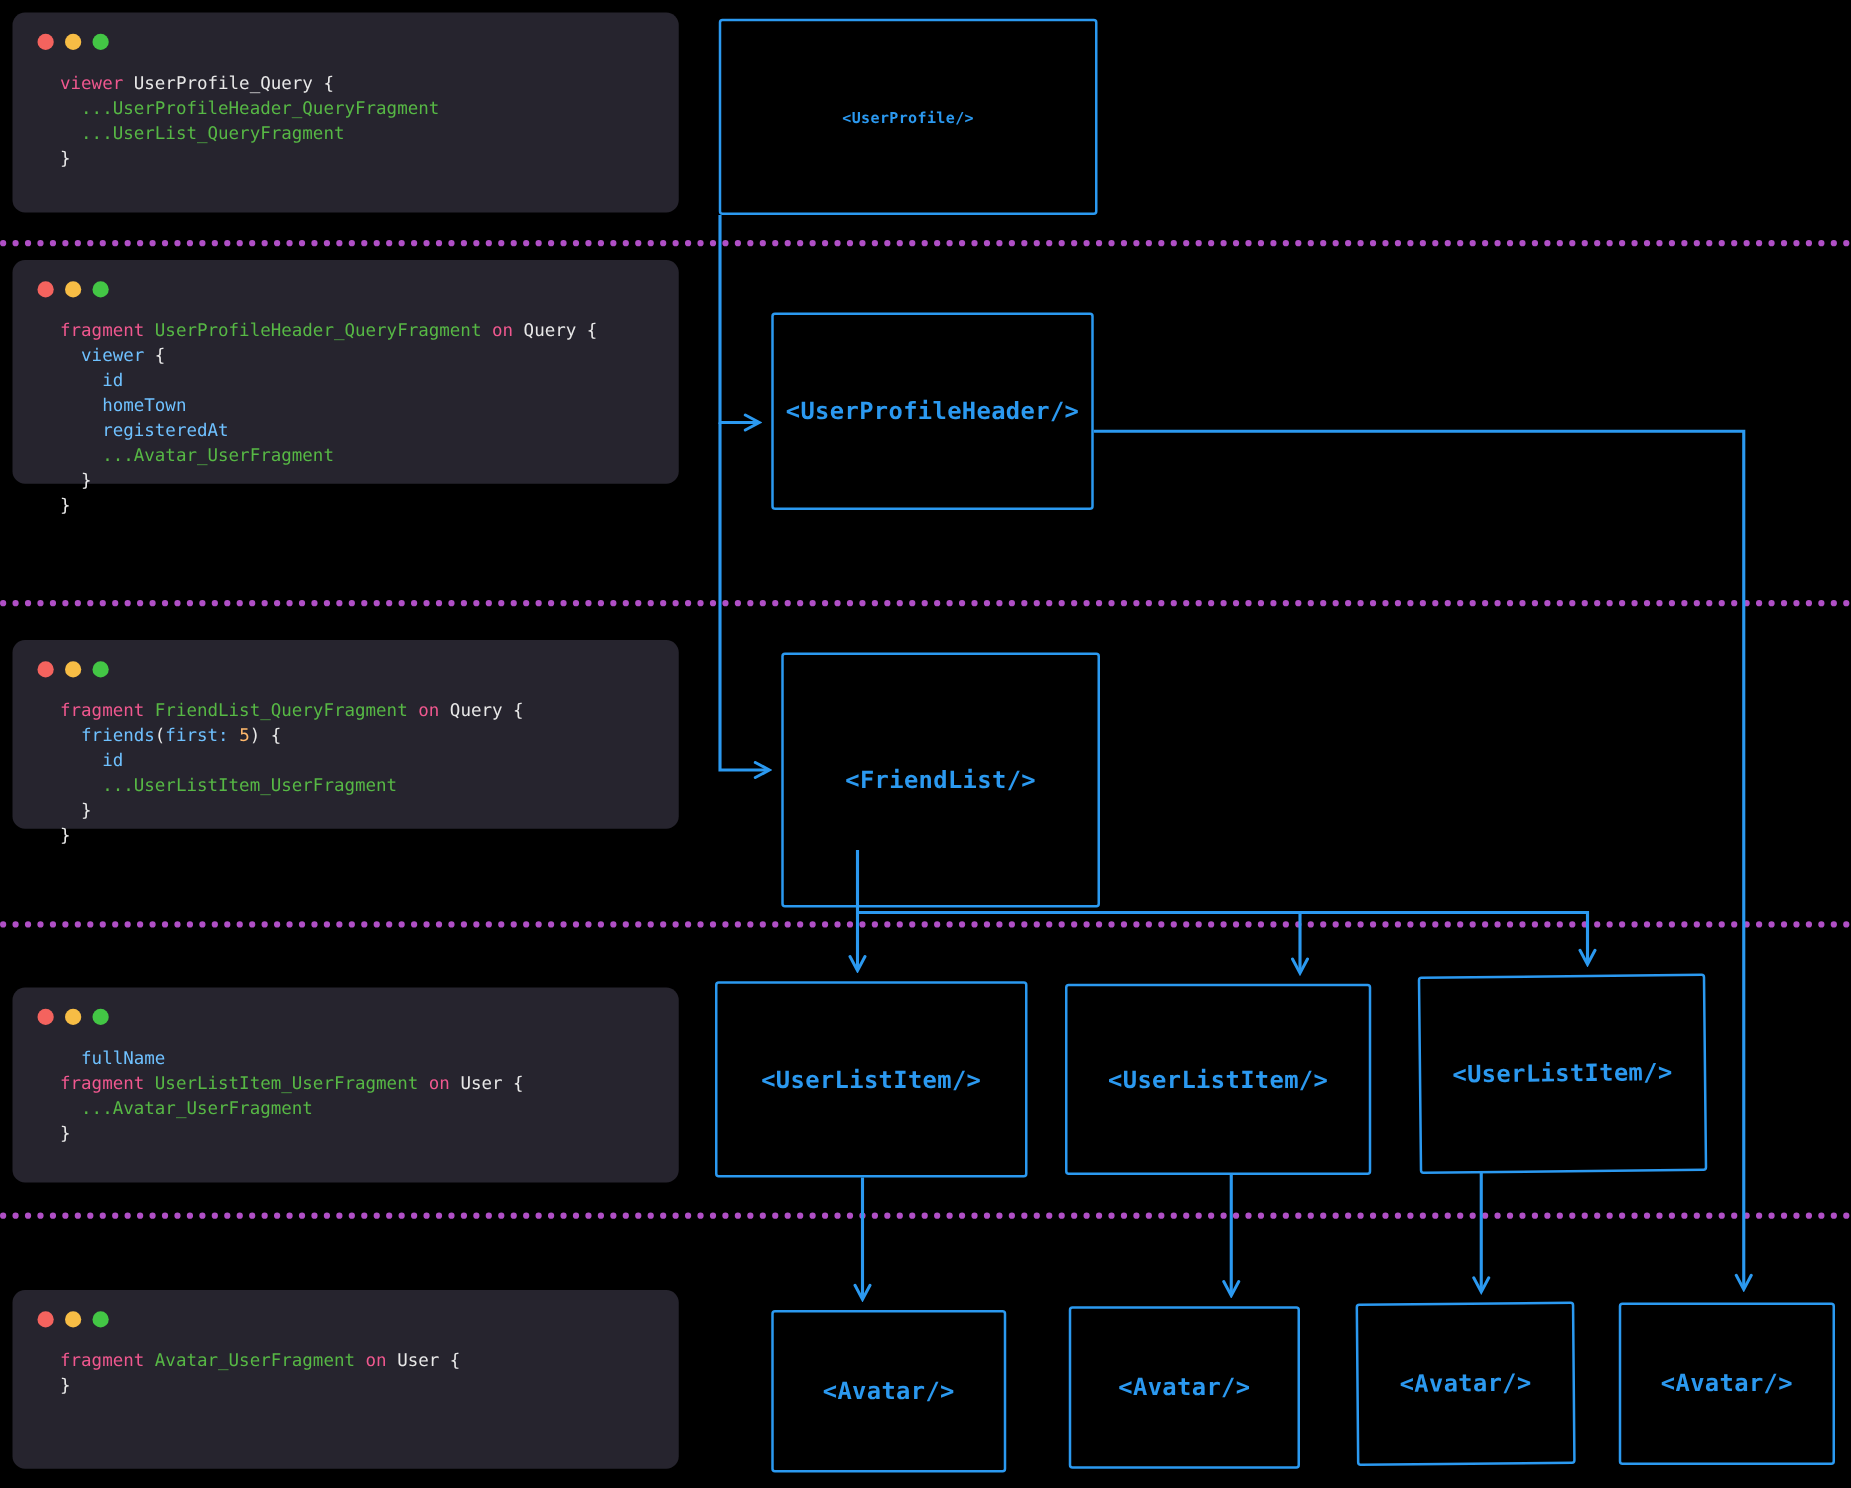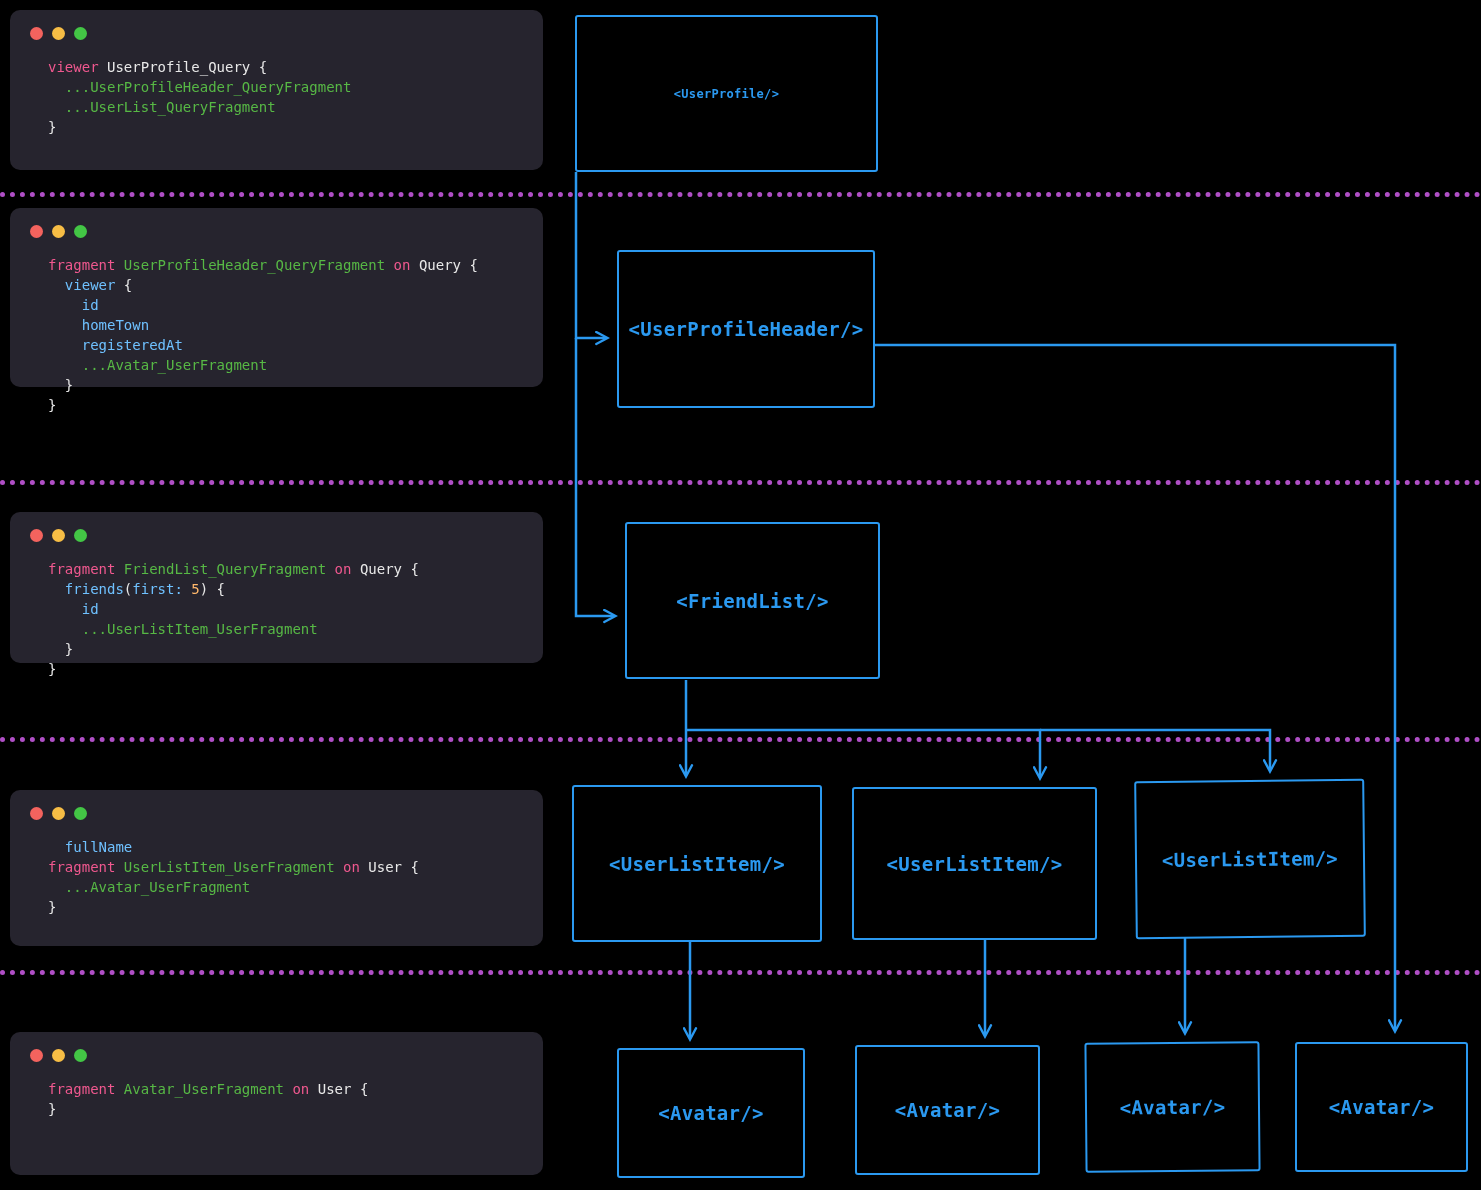--- a/index.html
+++ b/index.html
@@ -128,21 +128,21 @@
 </section>
 
 <div class="cbox" style="left:575px;top:15px;width:303px;height:157px">
   <span class="box-label" style="font-size:12px">&lt;UserProfile/&gt;</span>
 </div>
 
 <div class="cbox" style="left:617px;top:250px;width:258px;height:158px">
   <span class="box-label">&lt;UserProfileHeader/&gt;</span>
 </div>
 
-<div class="cbox" style="left:625px;top:522px;width:255px;height:157px">
+<div class="cbox" style="left:625px;top:522px;width:255px;height:204px">
   <span class="box-label">&lt;FriendList/&gt;</span>
 </div>
 
 <div class="cbox" style="left:572px;top:785px;width:250px;height:157px">
   <span class="box-label">&lt;UserListItem/&gt;</span>
 </div>
 
 <div class="cbox" style="left:852px;top:787px;width:245px;height:153px">
   <span class="box-label">&lt;UserListItem/&gt;</span>
 </div>

